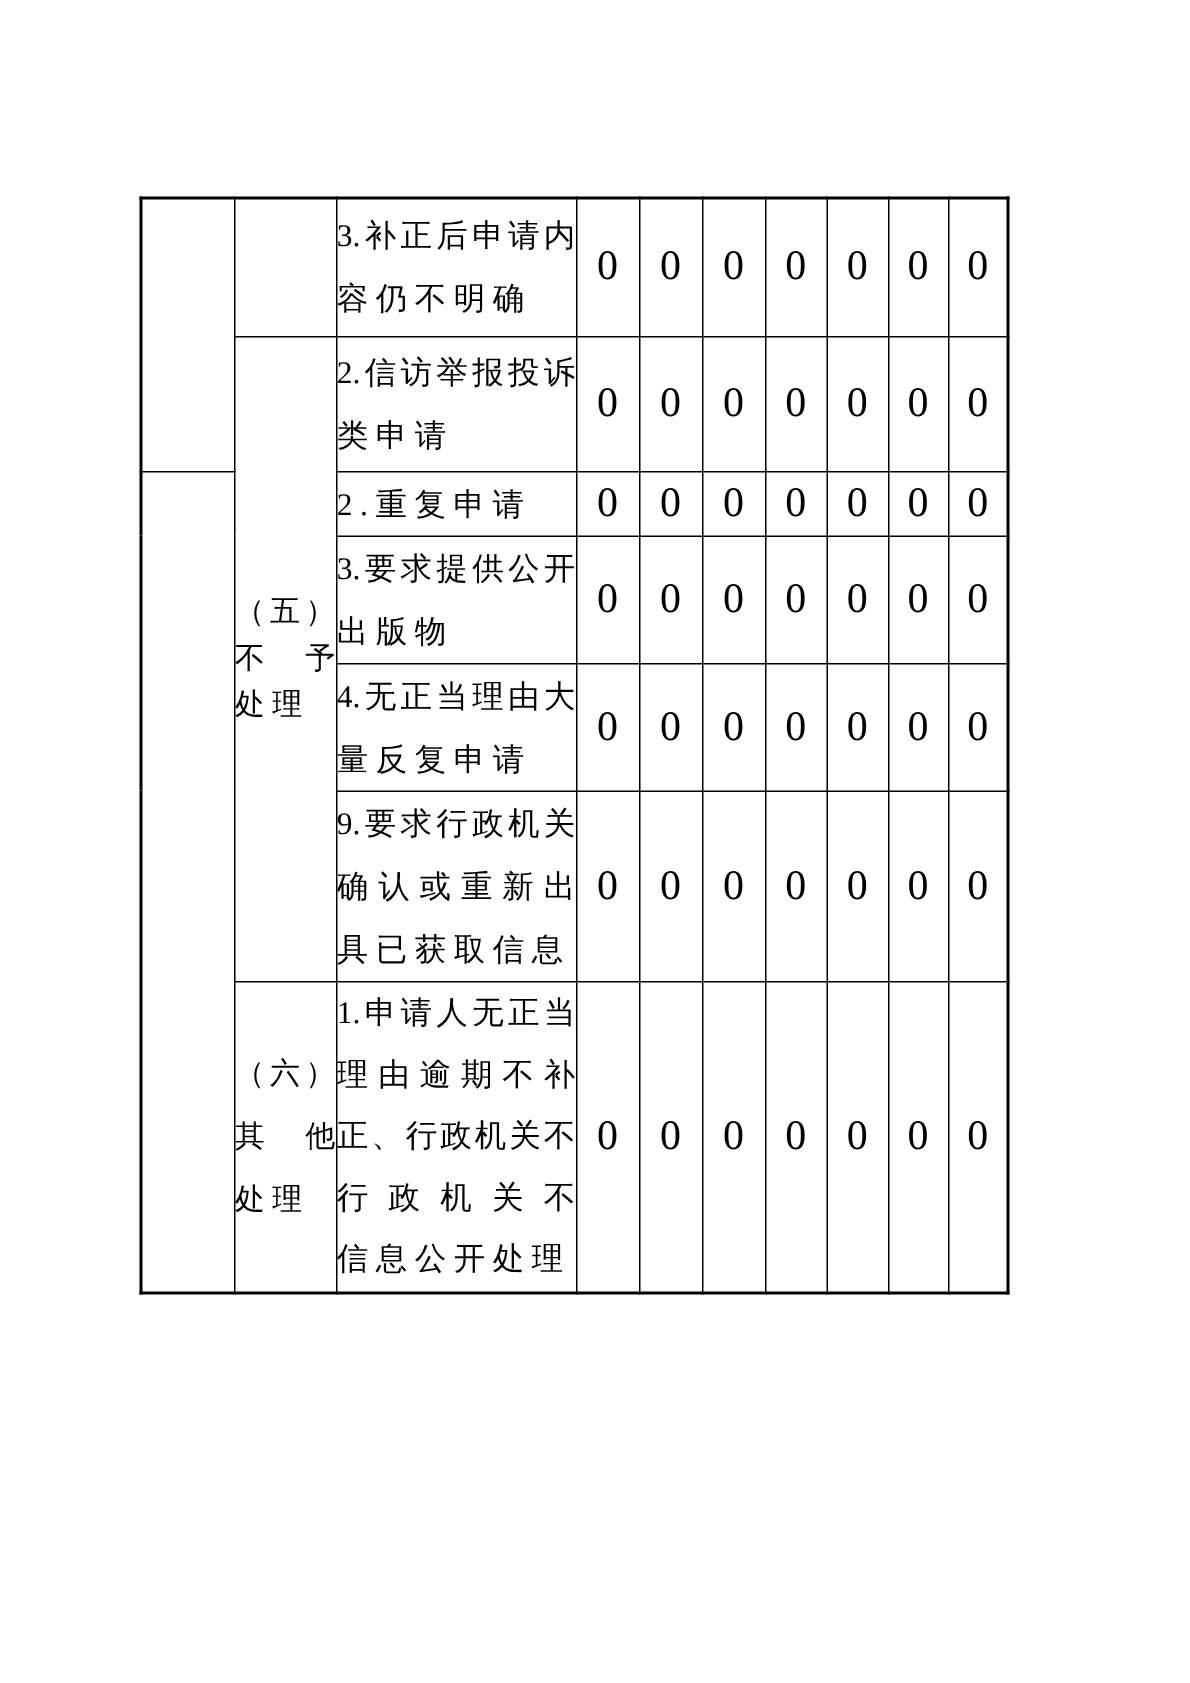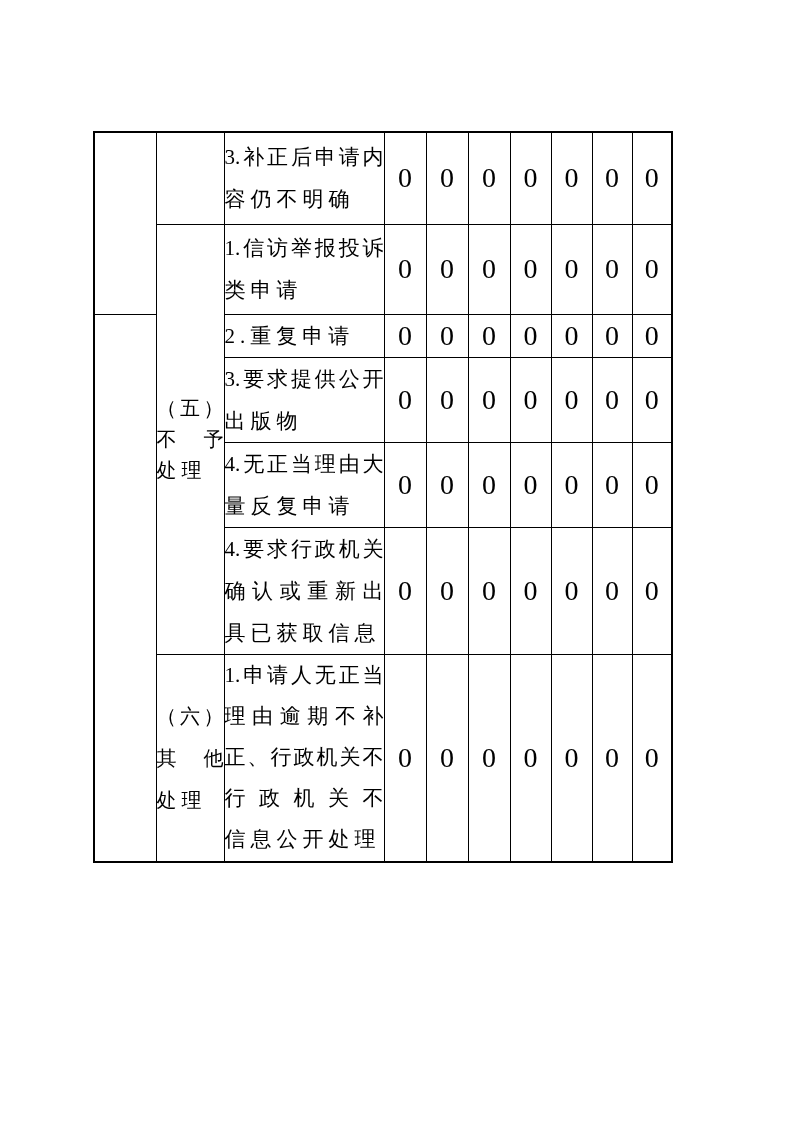--- a/index.html
+++ b/index.html
@@ -111,21 +111,21 @@
     <tr class="rB">
       <td class="sec sec-five" rowspan="5">
         <div>
               <div class="tline">（五）</div>
               <div class="tline">不予</div>
               <div class="tline">处理</div>
             </div>
       </td>
       <td class="lbl">
         <div>
-              <div class="tline">1.信访举报投诉</div>
+              <div class="tline">2.信访举报投诉</div>
               <div class="tline">类申请</div>
             </div>
       </td>
       <td class="val">0</td>
       <td class="val">0</td>
       <td class="val">0</td>
       <td class="val">0</td>
       <td class="val">0</td>
       <td class="val">0</td>
       <td class="val">0</td>
@@ -175,21 +175,21 @@
       <td class="val">0</td>
       <td class="val">0</td>
       <td class="val">0</td>
       <td class="val">0</td>
       <td class="val">0</td>
     </tr>
 
     <tr class="rF">
       <td class="lbl">
         <div>
-              <div class="tline">4.要求行政机关</div>
+              <div class="tline">9.要求行政机关</div>
               <div class="tline">确认或重新出</div>
               <div class="tline">具已获取信息</div>
             </div>
       </td>
       <td class="val">0</td>
       <td class="val">0</td>
       <td class="val">0</td>
       <td class="val">0</td>
       <td class="val">0</td>
       <td class="val">0</td>

